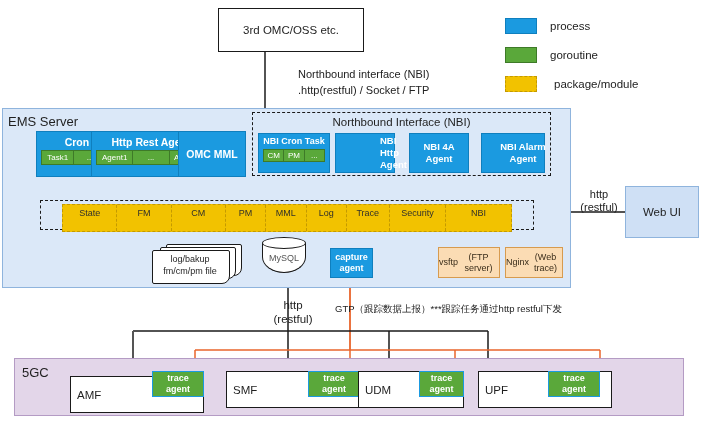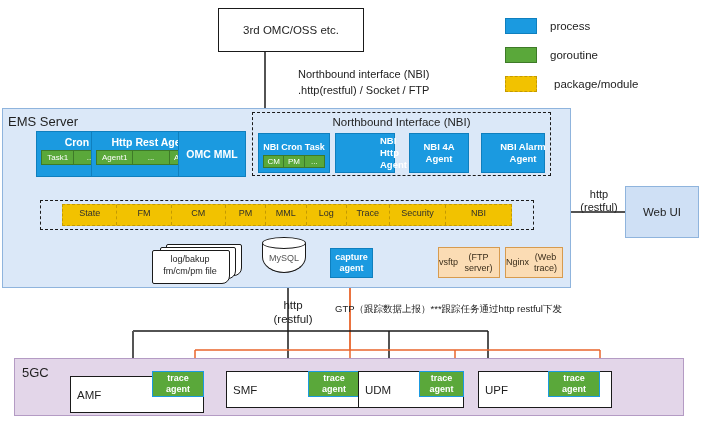--- a/index.html
+++ b/index.html
@@ -362,21 +362,21 @@
   </div>
 
   <div class="proc center-only" style="left:178px; top:131px; width:68px; height:46px;">
     <div class="ptitle">OMC MML</div>
   </div>
 
   <div class="dashgroup" style="left:252px; top:112px; width:299px; height:64px;"></div>
   <div class="dashgroup-label" style="left:252px; top:116px; width:299px;">Northbound Interface (NBI)</div>
 
   <div class="proc" style="left:258px; top:133px; width:72px; height:40px;">
-    <div class="ptitle" style="font-size:9px; padding-top:7px;">NBI Cron Task</div>
+    <div class="ptitle" style="font-size:9px; padding-top:1px;">NBI Cron Task</div>
     <div class="gostrip" style="height:13px;">
       <div class="gocell" style="line-height:11px;">CM</div>
       <div class="gocell" style="line-height:11px;">PM</div>
       <div class="gocell" style="line-height:11px;">...</div>
     </div>
   </div>
 
   <div class="proc center-only" style="left:335px; top:133px; width:60px; height:40px;padding-left:44px;">
     <div class="ptitle" style="font-size:9.5px;">NBI Http Agent</div>
   </div>
@@ -384,21 +384,21 @@
   <div class="proc center-only" style="left:409px; top:133px; width:60px; height:40px;">
     <div class="ptitle" style="font-size:9.5px;">NBI 4A Agent</div>
   </div>
 
   <div class="proc center-only" style="left:481px; top:133px; width:64px; height:40px;">
     <div class="ptitle" style="font-size:9.5px;padding-left:20px;">NBI Alarm Agent</div>
   </div>
 
   <div class="dashgroup" style="left:40px; top:200px; width:494px; height:30px; border-width:1.5px;"></div>
 
-  <div class="modbar" style="left:62px; top:204px; width:450px; height:22px;">
+  <div class="modbar" style="left:62px; top:204px; width:450px; height:28px;">
     <div class="modcell" style="flex:1.15">State</div>
     <div class="modcell" style="flex:1.15">FM</div>
     <div class="modcell" style="flex:1.15">CM</div>
     <div class="modcell" style="flex:0.85">PM</div>
     <div class="modcell" style="flex:0.85">MML</div>
     <div class="modcell" style="flex:0.85">Log</div>
     <div class="modcell" style="flex:0.9">Trace</div>
     <div class="modcell" style="flex:1.2">Security</div>
     <div class="modcell" style="flex:1.4">NBI</div>
   </div>

